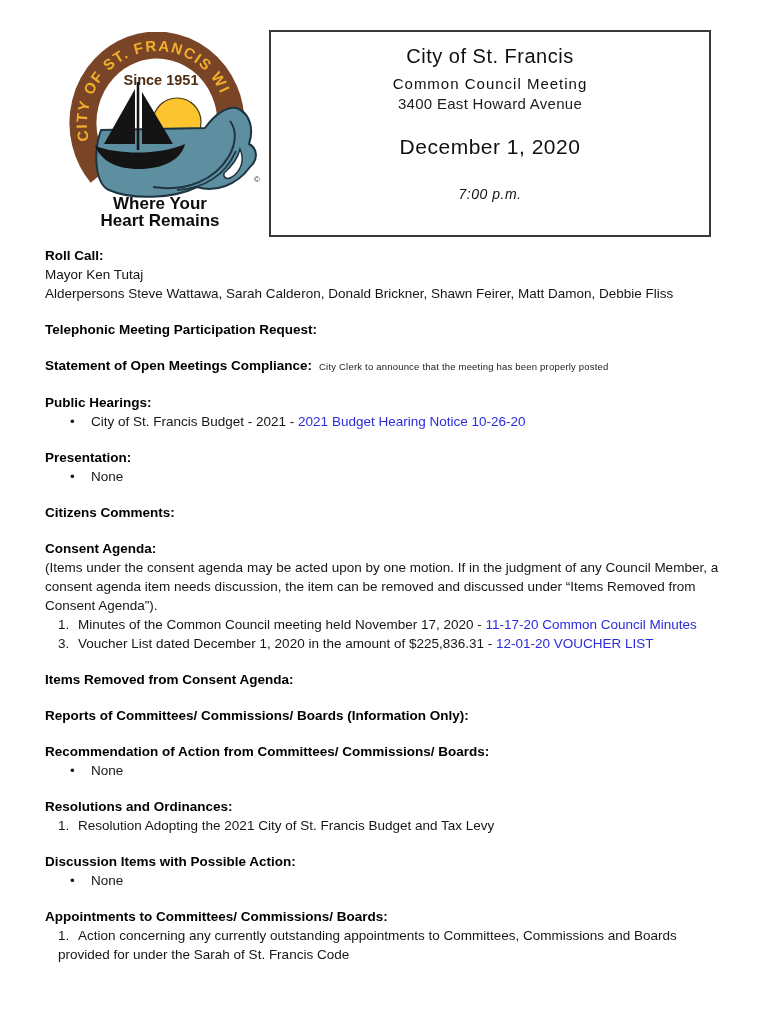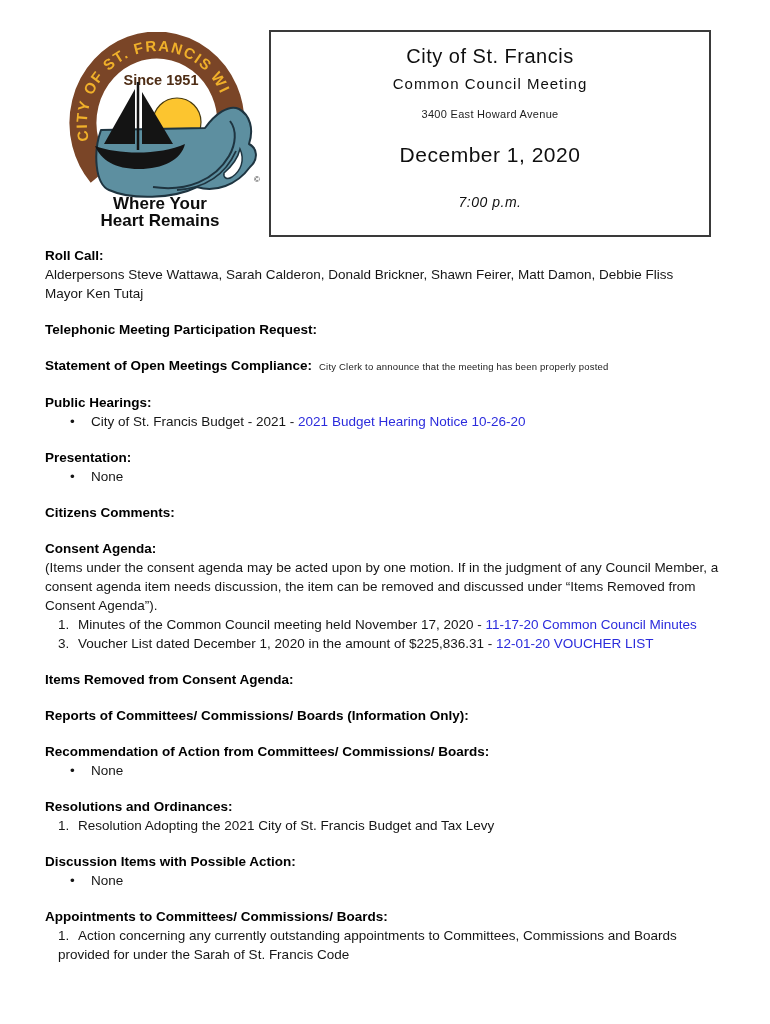--- a/index.html
+++ b/index.html
@@ -16,21 +16,21 @@
   .logo { width:212px; height:200px; margin-left:12px; margin-top:2px; flex:none; }
   .title-box {
     margin-left:auto; margin-right:14px;
     width:498px; height:207px;
     border:2px solid #3a3a3a;
     text-align:center; padding-top:13px;
     color:#0f0f0f;
   }
   .tb-org     { font-size:20px; letter-spacing:.5px; }
   .tb-meeting { font-size:15px; letter-spacing:1px; margin-top:7px; }
-  .tb-address { font-size:11px;  letter-spacing:.3px; margin-top:16px; color:#1d1d1d; }
+  .tb-address { font-size:15px;  letter-spacing:.3px; margin-top:3px; color:#1d1d1d; }
   .tb-date    { font-size:21px; letter-spacing:.5px; margin-top:23px;text-align:center; }
   .tb-time    { font-size:14px; letter-spacing:.5px; margin-top:27px;font-style:italic; }
 
   
   main { margin-top:9px; font-size:13.5px; line-height:19px; }
   .sec { margin-top:17px; }
   .sec.first { margin-top:0; }
   .head { font-size:13.5px; font-weight:bold; color:#000; }
   .note-small { font-size:9.5px; font-weight:normal; color:#1a1a1a; margin-left:7px; letter-spacing:.2px; }
   .line { }
@@ -87,22 +87,22 @@
       <div class="tb-date">December 1, 2020</div>
       <div class="tb-time">7:00 p.m.</div>
     </div>
 
   </header>
 
   <main>
 
     <section class="sec first">
       <div class="head">Roll Call:</div>
+      <div class="line">Mayor Ken Tutaj</div>
       <div class="line">Alderpersons Steve Wattawa, Sarah Calderon, Donald Brickner, Shawn Feirer, Matt Damon, Debbie Fliss</div>
-      <div class="line">Mayor Ken Tutaj</div>
     </section>
 
     <section class="sec">
       <div class="head">Telephonic Meeting Participation Request:</div>
     </section>
 
     <section class="sec">
       <div class="head">
         <span>Statement of Open Meetings Compliance:</span><span class="note-small">City Clerk to announce that the meeting has been properly posted</span>
       </div>

